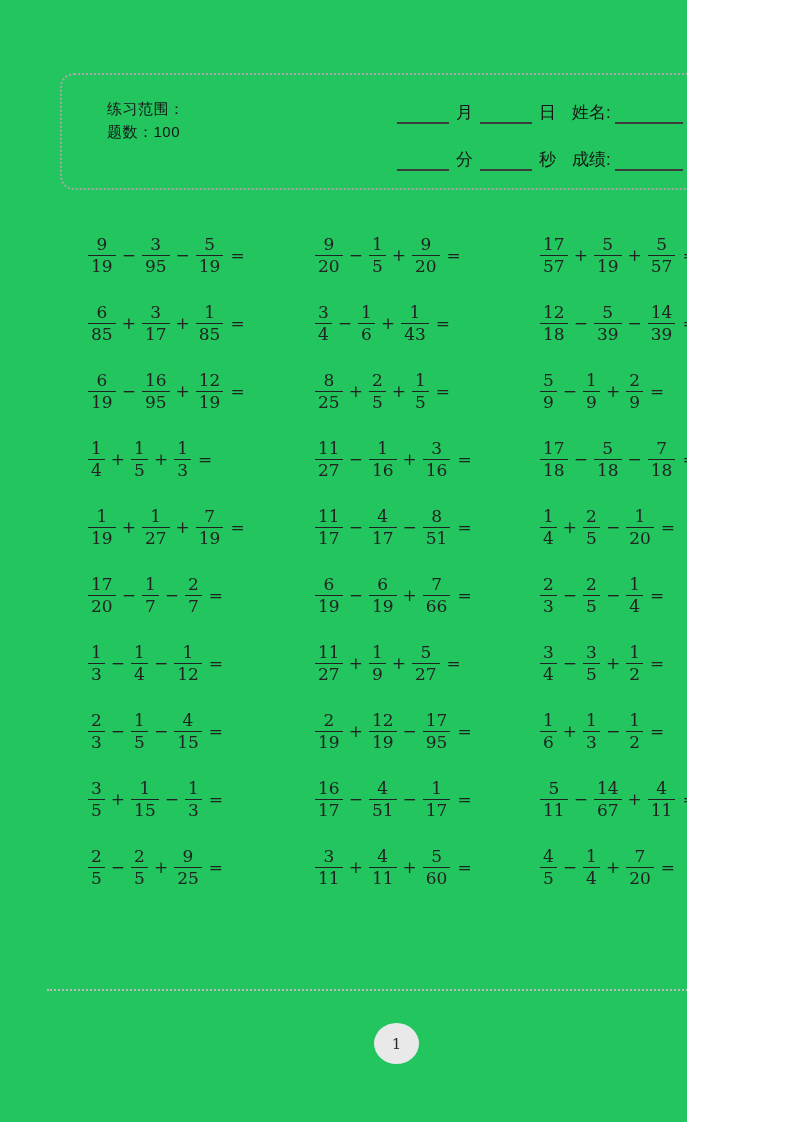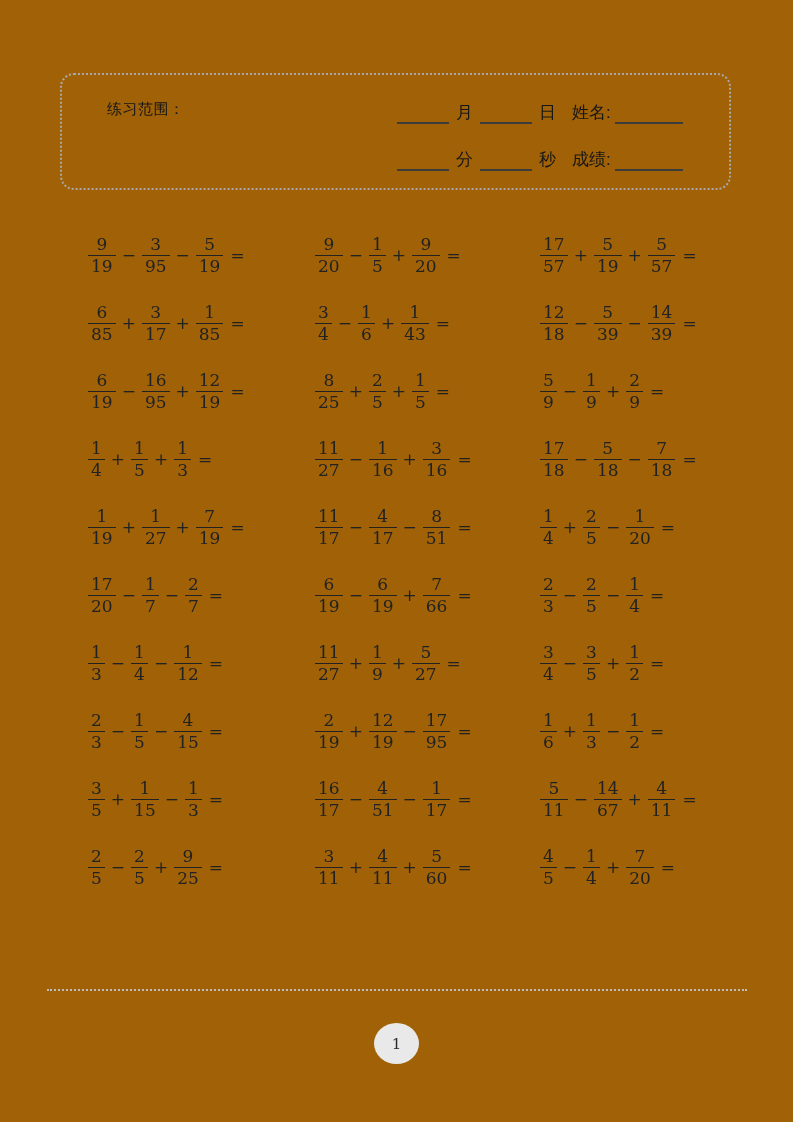--- a/index.html
+++ b/index.html
@@ -1,17 +1,17 @@
 <!DOCTYPE html>
 <html><head>
 <meta charset="utf-8">
 <style>
   html,body { margin:0; padding:0; background:#ffffff; }
   .page {
-    position:relative; width:793px; height:1122px; background:#a16207;
+    position:relative; width:687px; height:1122px; background:#22c55e;
     font-family:"Liberation Sans", sans-serif; color:#1a1a1a; overflow:hidden;
   }
   
   .header-box {
     position:absolute; left:60px; top:73px; width:671px; height:117px;
     border:2px dotted #a8a8a8; border-radius:14px; box-sizing:border-box;
   }
   .header-left {
     position:absolute; left:45px; top:22px;
     font-size:15px; line-height:23px; color:#161616; letter-spacing:0.5px;
@@ -57,20 +57,21 @@
   }
 </style>
 </head>
 <body>
 
 <div class="page">
 
   <div class="header-box">
     <div class="header-left">
       <div>练习范围：</div>
+      <div>题数：100</div>
     </div>
     <div class="header-right">
       <div class="hr-line">
         <span class="blank first"></span>
         <span>月</span>
         <span class="blank"></span>
         <span>日</span>
         <span class="hr-gap"></span>
         <span>姓名:</span>
         <span class="blank long"></span>

